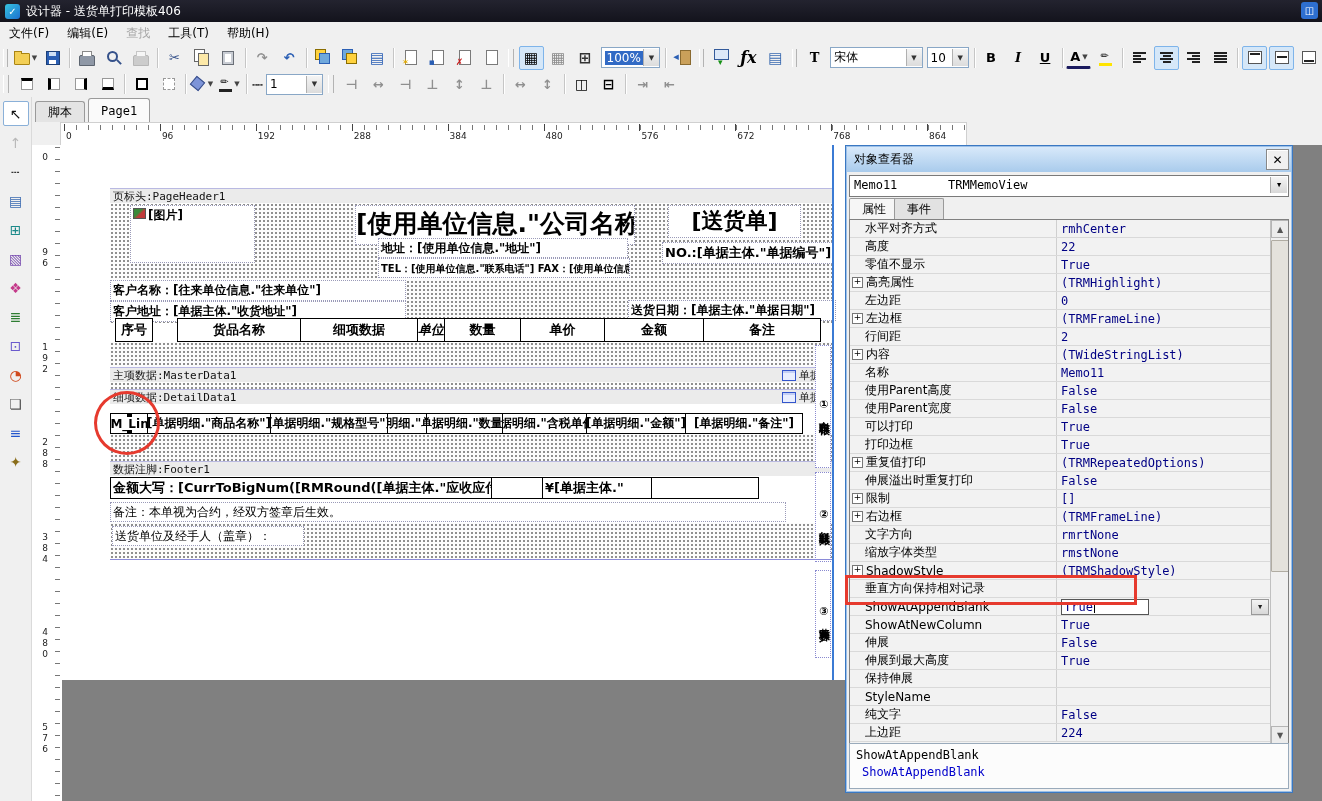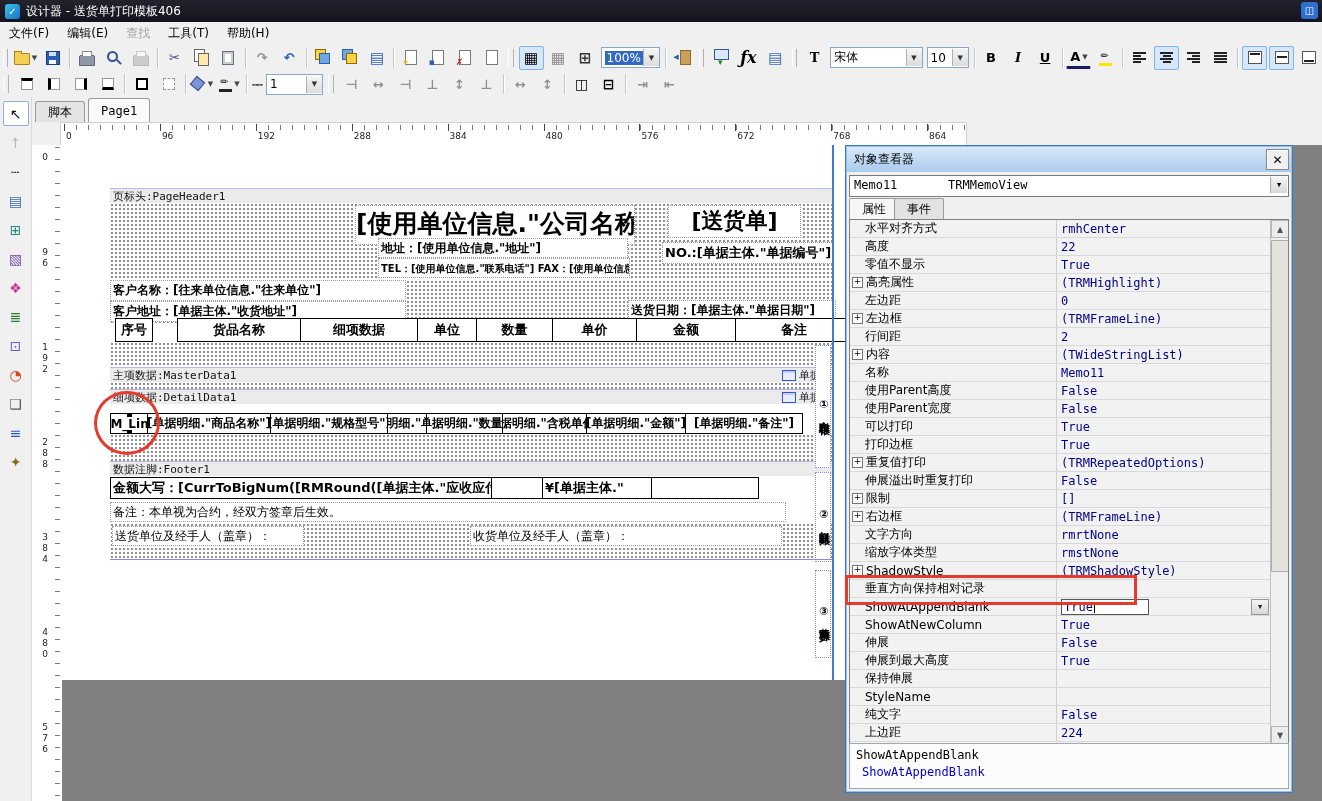--- a/index.html
+++ b/index.html
@@ -506,36 +506,39 @@
   </div>
 
 <div id="canvas" class="abs">
   <div id="page">
 
     <div class="band" style="top:43px">
       <span>页标头:PageHeader1</span>
     </div>
 
     <div class="hatch" style="top:58px;height:77px"></div>
+    <div class="memo" style="left:68px;top:60px;width:125px;height:58px;font-size:12px">
+      <span style="display:inline-block;width:11px;height:9px;background:linear-gradient(135deg,#3a8a3a 40%,#c03a3a 60%);border:1px solid #555;margin-right:2px"></span><span>[图片]</span>
+    </div>
     <div class="memo" style="left:293px;top:60px;width:280px;height:40px;font-size:25px;line-height:36px;text-align:center;padding:0">[使用单位信息."公司名称"]</div>
     <div class="memo" style="left:316px;top:93px;width:250px;height:20px;font-size:12px">地址：[使用单位信息."地址"]</div>
     <div class="memo" style="left:316px;top:113px;width:252px;height:20px;font-size:10px;line-height:17px">TEL：[使用单位信息."联系电话"] FAX：[使用单位信息."传真"]</div>
     <div class="memo" style="left:606px;top:60px;width:133px;height:33px;font-size:22px;line-height:29px;text-align:center;padding:0">[送货单]</div>
     <div class="memo" style="left:600px;top:97px;width:172px;height:22px;font-size:13px;line-height:18px">NO.:[单据主体."单据编号"]</div>
 
     <div class="hatch" style="top:135px;height:43px"></div>
     <div class="memo" style="left:48px;top:135px;width:296px;height:21px;font-size:12px">客户名称：[往来单位信息."往来单位"]</div>
     <div class="memo" style="left:48px;top:156px;width:296px;height:21px;font-size:12px">客户地址：[单据主体."收货地址"]</div>
     <div class="memo" style="left:566px;top:155px;width:208px;height:21px;font-size:12px">送货日期：[单据主体."单据日期"]</div>
 
     <div class="cellrow" style="left:53px;top:173px;height:24px" id="thead-row">
         <div class="cell" style="width: 38px; font-size: 13px;">序号</div>
         <div class="cell" style="width: 124px; font-size: 13px; margin-left: 24px;">货品名称</div>
         <div class="cell" style="width: 118px; font-size: 13px;">细项数据</div>
-        <div class="cell" style="width: 60px; font-size: 13px;">单位</div>
+        <div class="cell" style="width: 28px; font-size: 13px; font-style: italic;">单位</div>
         <div class="cell" style="width: 77px; font-size: 13px;">数量</div>
         <div class="cell" style="width: 85px; font-size: 13px;">单价</div>
         <div class="cell" style="width: 100px; font-size: 13px;">金额</div>
         <div class="cell" style="width: 118px; font-size: 13px;">备注</div>
       </div>
     <div class="hatch" style="top:197px;height:25px"></div>
 
     <div class="band" style="top:222px">
       <span>主项数据:MasterData1</span>
       <span class="linkic"></span>
@@ -568,21 +571,20 @@
       <div class="cell" style="width:382px;justify-content:flex-start;font-size:13px;padding-left:2px">金额大写：[CurrToBigNum([RMRound([单据主体."应收应付</div>
       <div class="cell" style="width:52px"></div>
       <div class="cell" style="width:110px;justify-content:flex-start;font-size:13px;padding-left:2px">¥[单据主体."</div>
       <div class="cell" style="width:108px"></div>
     </div>
 
     <div class="memo" style="left:48px;top:357px;width:676px;height:20px;font-size:12px;font-weight:normal">备注：本单视为合约，经双方签章后生效。</div>
 
     <div class="hatch" style="top:378px;height:28px"></div>
     <div class="memo" style="left:50px;top:381px;width:192px;height:20px;font-size:12px;font-weight:normal">送货单位及经手人（盖章）：</div>
-    <div class="memo" style="left:408px;top:381px;width:312px;height:20px;font-size:12px;font-weight:normal">收货单位及经手人（盖章）：</div>
     <div class="hatch" style="top:406px;height:9px"></div>
 
     <div id="copies-wrap">
         <div class="copy-strip" style="left: 753px; top: 200px; height: 123px;">①白联存根</div>
         <div class="copy-strip" style="left: 753px; top: 327px; height: 90px;">②红联对账</div>
         <div class="copy-strip" style="left: 753px; top: 425px; height: 88px;">③黄联客户</div>
       </div>
     <div id="page-blueline-v"></div>
     <div id="page-blueline-h"></div>
   </div>

